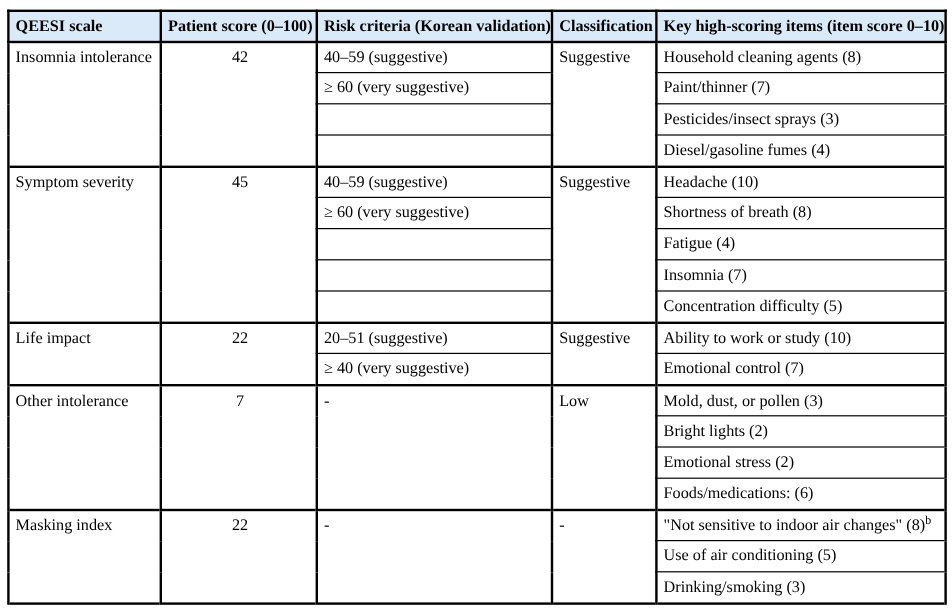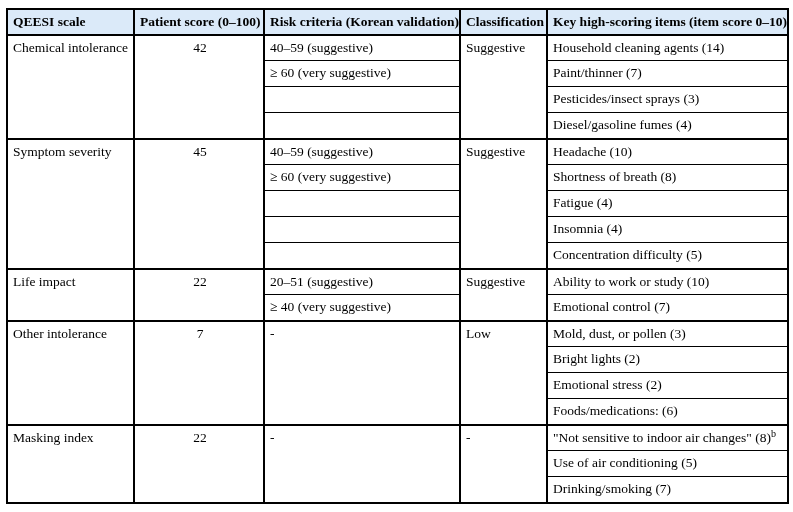--- a/index.html
+++ b/index.html
@@ -65,25 +65,25 @@
         <tr>
           <th class="cell-header">QEESI scale</th>
           <th class="cell-header">Patient score (0–100)</th>
           <th class="cell-header">Risk criteria (Korean validation)<sup>a</sup></th>
           <th class="cell-header">Classification</th>
           <th class="cell-header">Key high-scoring items (item score 0–10)</th>
         </tr>
       </thead>
     <tbody>
         <tr class="group-start">
-          <td class="cell-scale" rowspan="4">Chemical intolerance</td>
+          <td class="cell-scale" rowspan="4">Insomnia intolerance</td>
           <td class="cell-score" rowspan="4">42</td>
           <td class="cell-risk">40–59 (suggestive)</td>
           <td class="cell-class" rowspan="4">Suggestive</td>
-          <td class="cell-item">Household cleaning agents (14)</td>
+          <td class="cell-item">Household cleaning agents (8)</td>
         </tr>
         <tr>
           <td class="cell-risk">≥ 60 (very suggestive)</td>
           <td class="cell-item">Paint/thinner (7)</td>
         </tr>
         <tr>
           <td class="cell-risk"></td>
           <td class="cell-item">Pesticides/insect sprays (3)</td>
         </tr>
         <tr>
@@ -100,21 +100,21 @@
         <tr>
           <td class="cell-risk">≥ 60 (very suggestive)</td>
           <td class="cell-item">Shortness of breath (8)</td>
         </tr>
         <tr>
           <td class="cell-risk"></td>
           <td class="cell-item">Fatigue (4)</td>
         </tr>
         <tr>
           <td class="cell-risk"></td>
-          <td class="cell-item">Insomnia (4)</td>
+          <td class="cell-item">Insomnia (7)</td>
         </tr>
         <tr>
           <td class="cell-risk"></td>
           <td class="cell-item">Concentration difficulty (5)</td>
         </tr>
         <tr class="group-start">
           <td class="cell-scale" rowspan="2">Life impact</td>
           <td class="cell-score" rowspan="2">22</td>
           <td class="cell-risk">20–51 (suggestive)</td>
           <td class="cell-class" rowspan="2">Suggestive</td>
@@ -144,17 +144,17 @@
           <td class="cell-scale" rowspan="3">Masking index</td>
           <td class="cell-score" rowspan="3">22</td>
           <td class="cell-risk" rowspan="3">-</td>
           <td class="cell-class" rowspan="3">-</td>
           <td class="cell-item">"Not sensitive to indoor air changes" (8)<sup>b</sup></td>
         </tr>
         <tr>
           <td class="cell-item">Use of air conditioning (5)</td>
         </tr>
         <tr>
-          <td class="cell-item">Drinking/smoking (7)</td>
+          <td class="cell-item">Drinking/smoking (3)</td>
         </tr>
       </tbody>
   </table>
 </div>
 
 </body></html>

